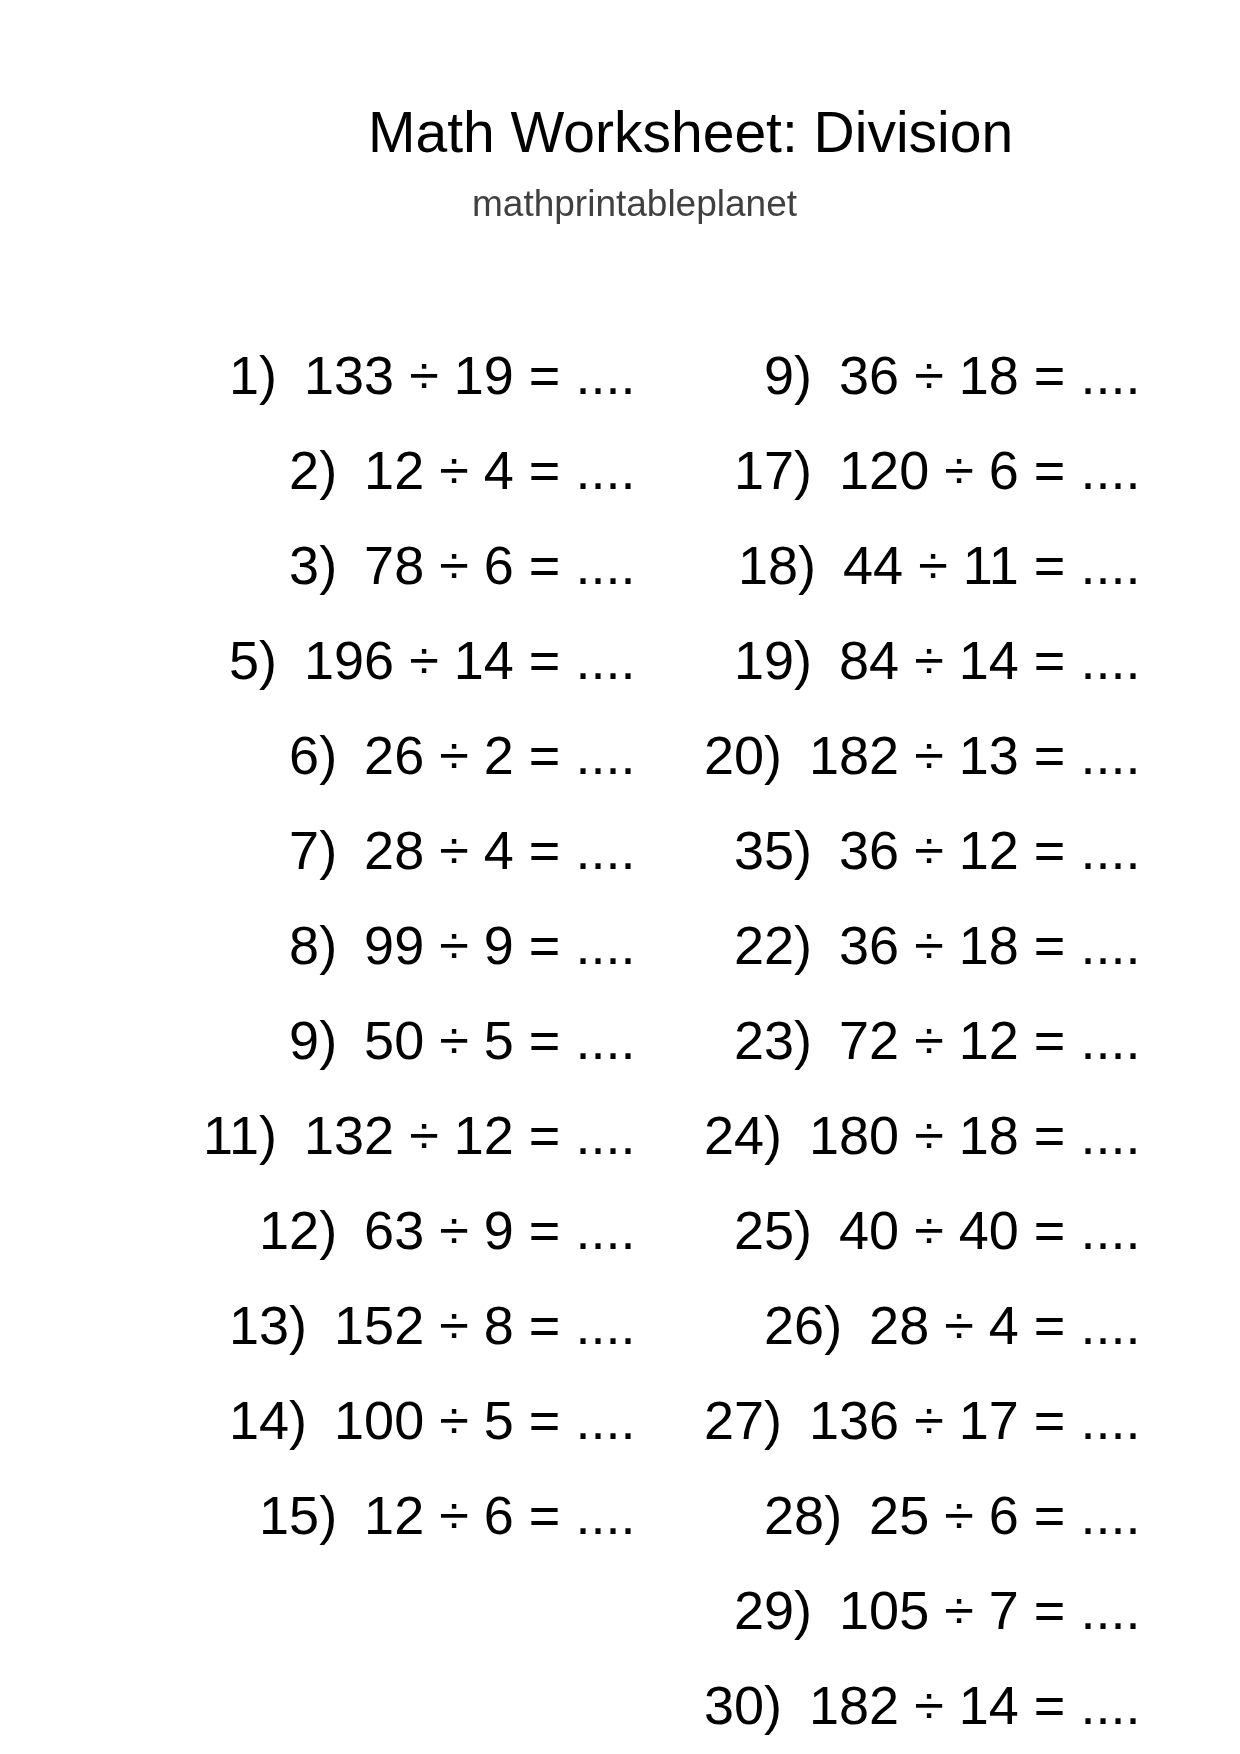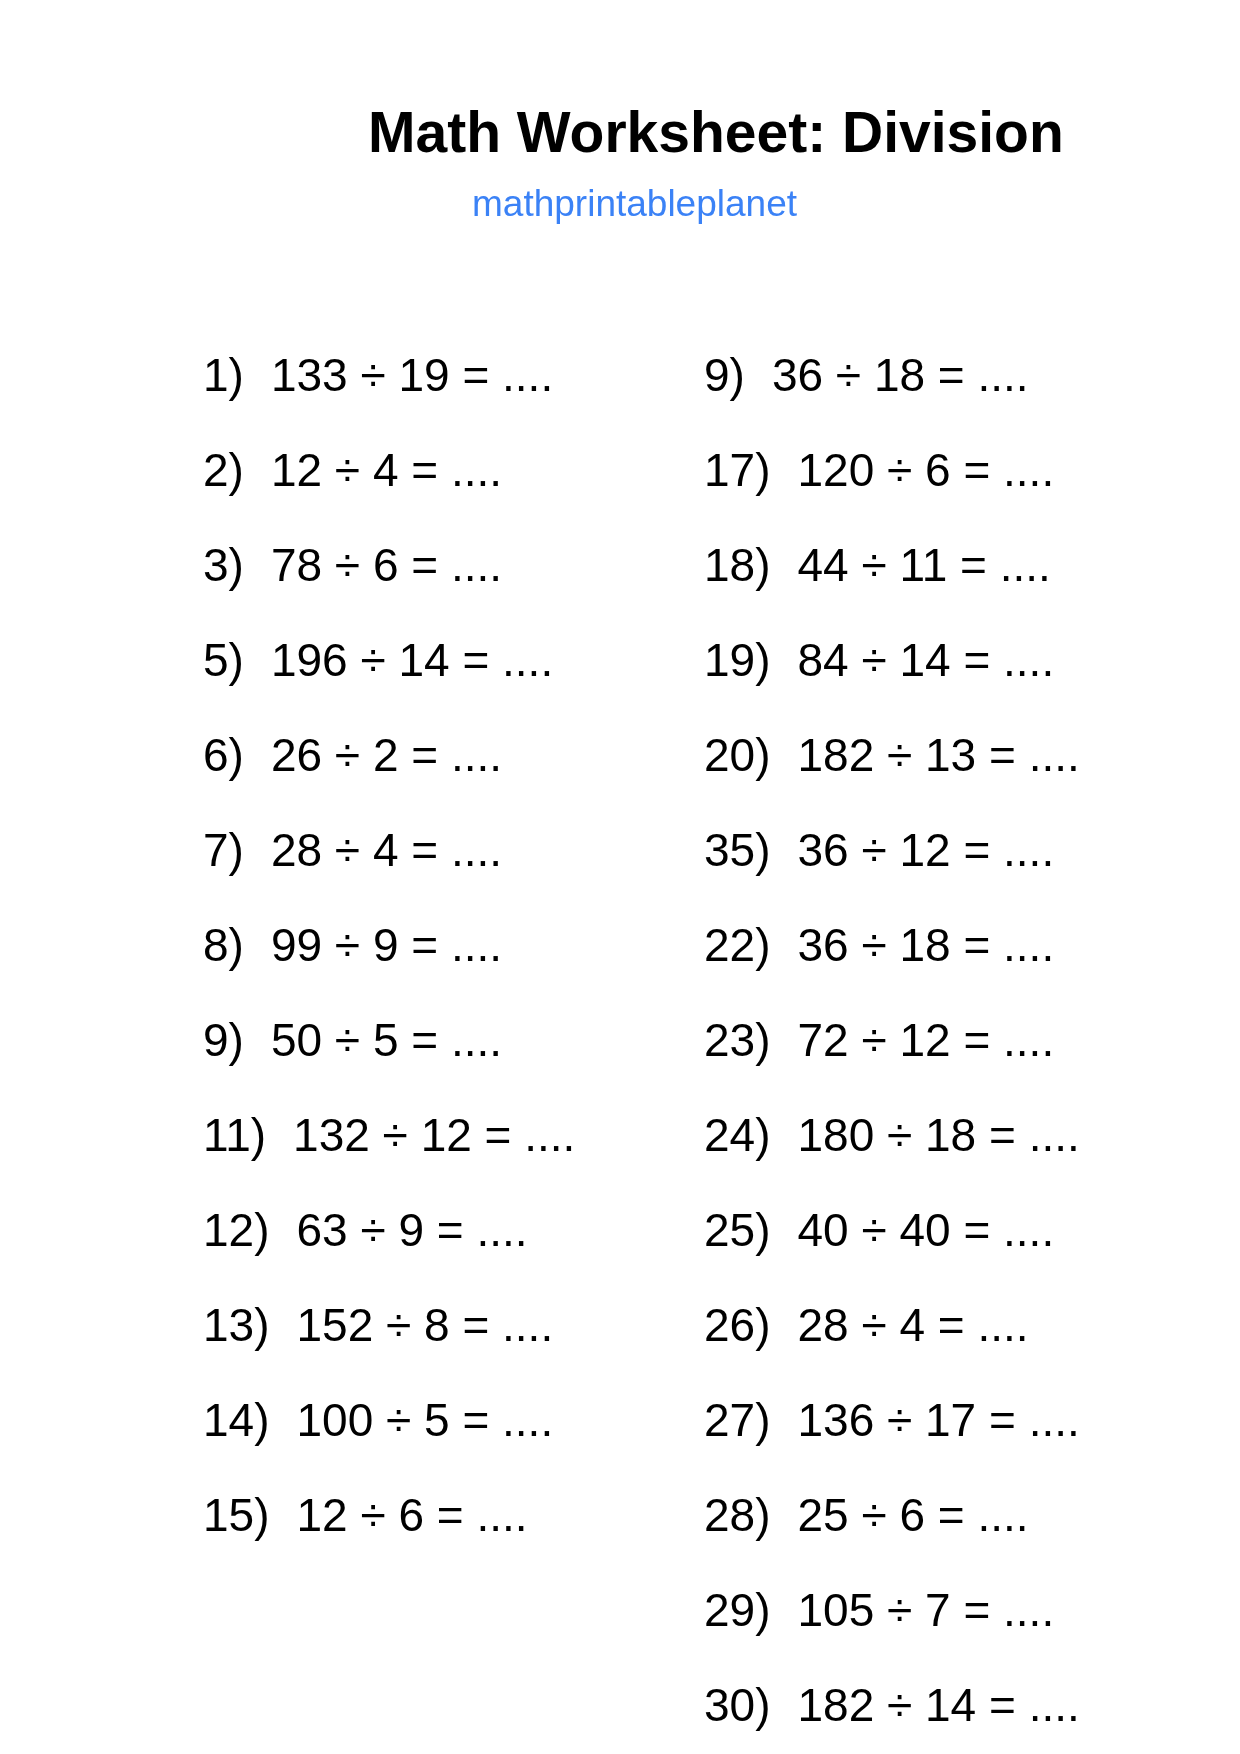--- a/index.html
+++ b/index.html
@@ -16,43 +16,43 @@
       color: #000000;
     }
     .title {
       position: absolute;
       left: 368px;
       top: 99px;
       font-size: 57px;
       line-height: 66px;
       white-space: nowrap;
       color: #000000;
-      font-weight: bold;
     }
     .subtitle {
       position: absolute;
       left: 472px;
       top: 183px;
       font-size: 37px;
       line-height: 42px;
       white-space: nowrap;
-      color: #3b82f6;
+      color: #404040;
     }
     .column {
       position: absolute;
       top: 348px;
     }
     .col-left { left: 203px; }
     .col-right { left: 704px; }
     .problem {
       height: 95px;
-      font-size: 46px;
+      font-size: 54px;
       line-height: 54px;
       white-space: pre;
       color: #000000;
+      text-align: right;
     }
     .problem .num { }
     .problem .gap { display: inline-block; width: 27px; }
   </style>
 </head>
 <body>
 
 <div class="title">Math Worksheet: Division</div>
 <div class="subtitle">mathprintableplanet</div>
 

